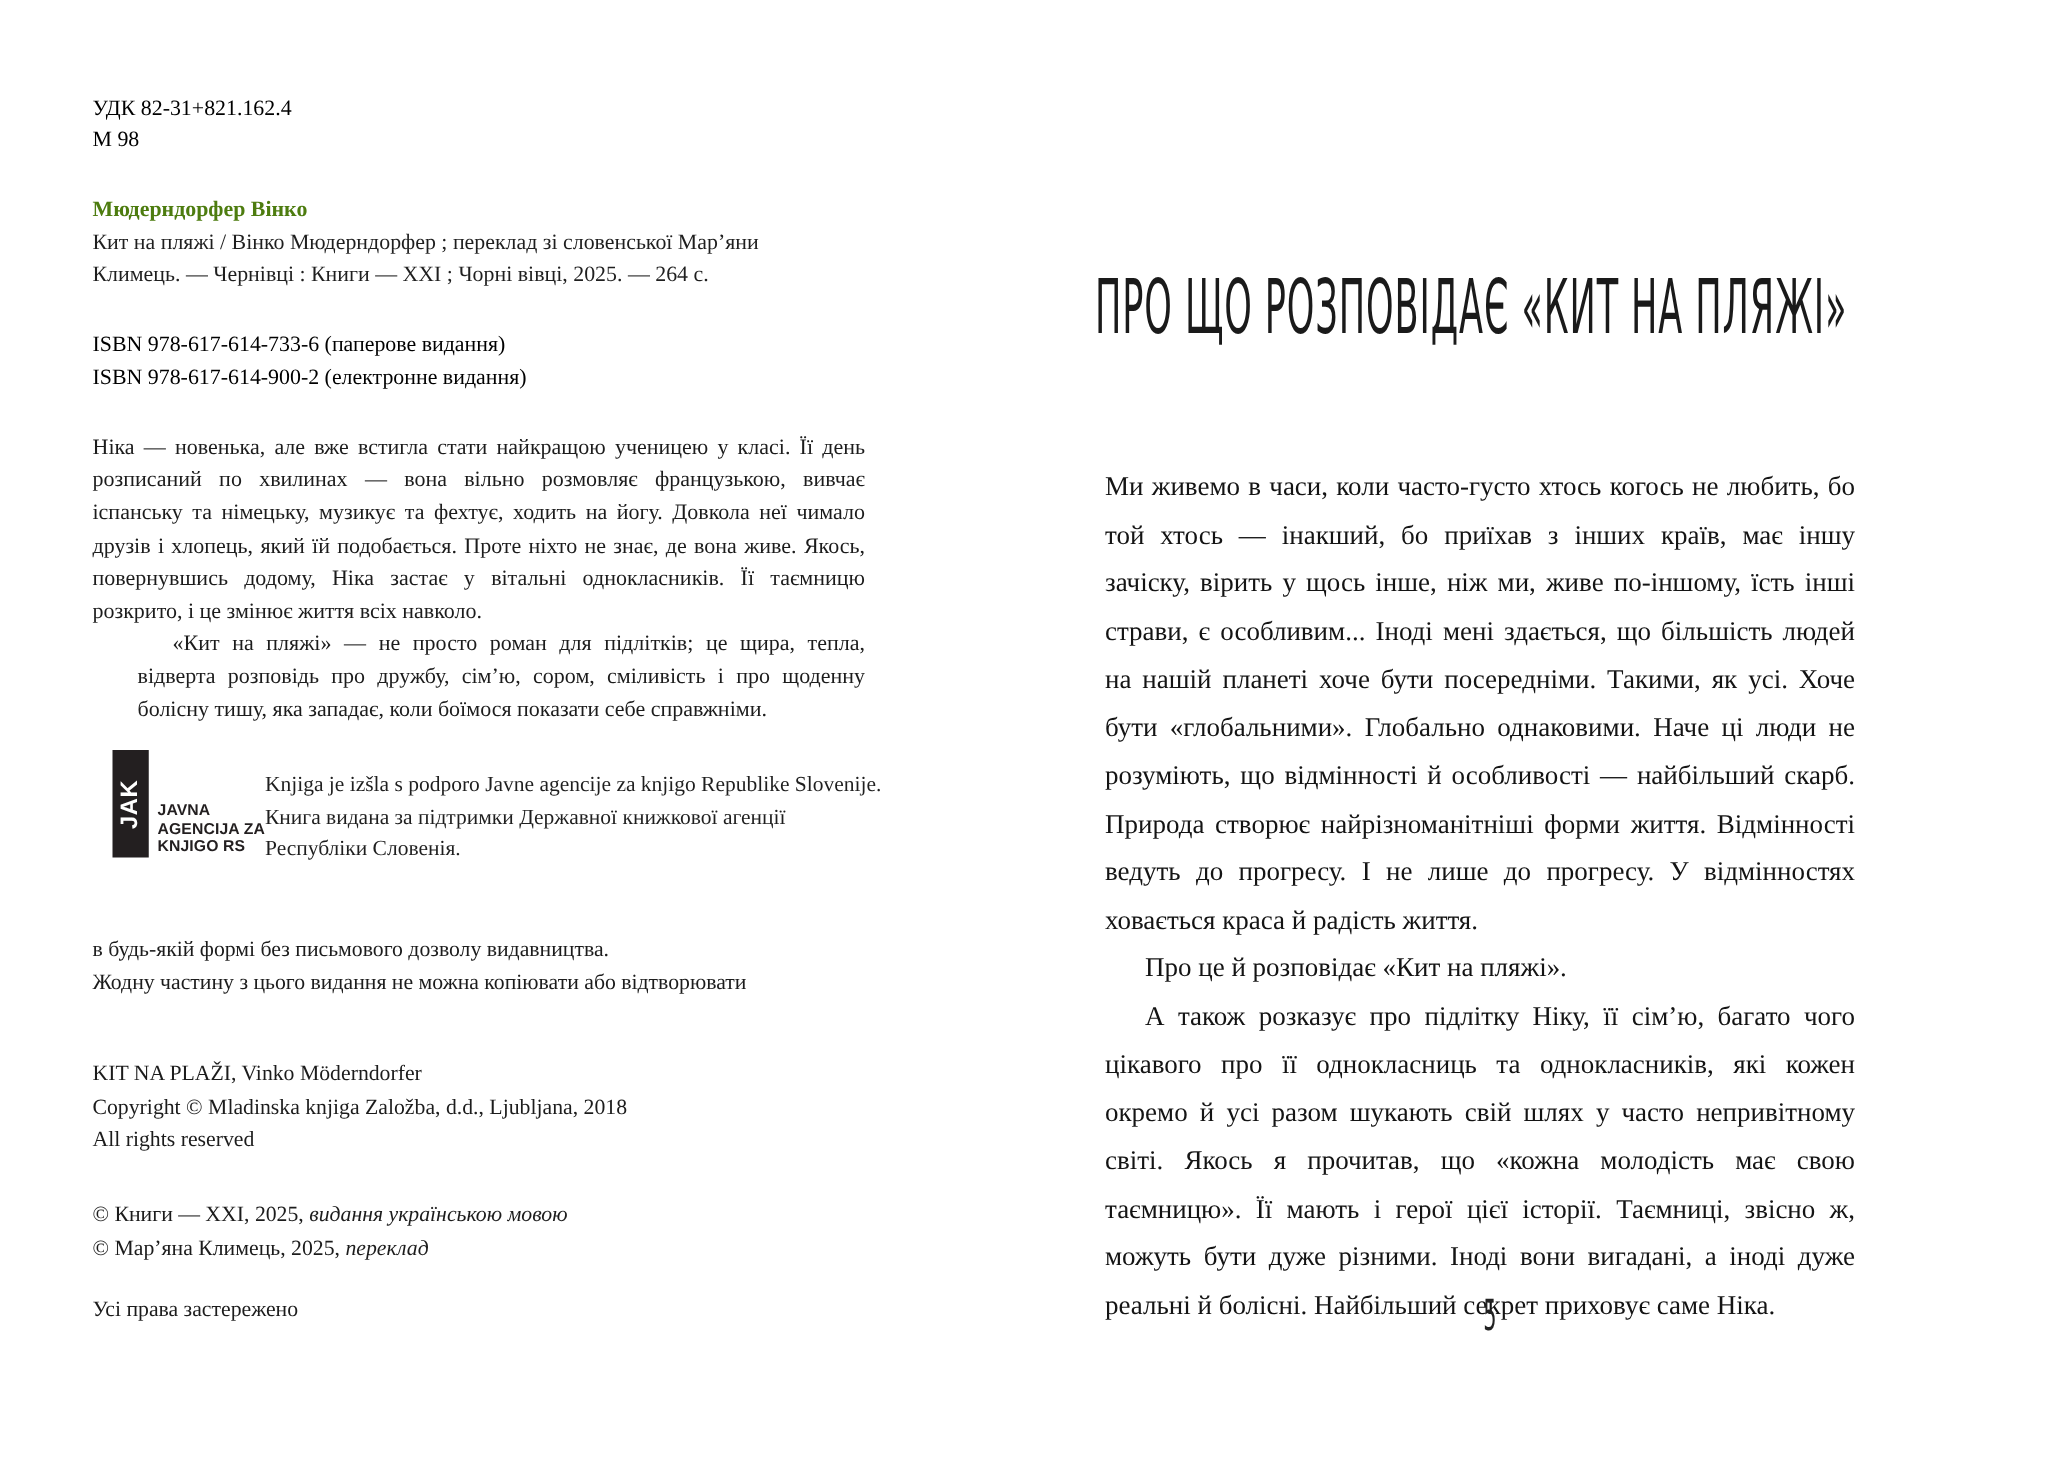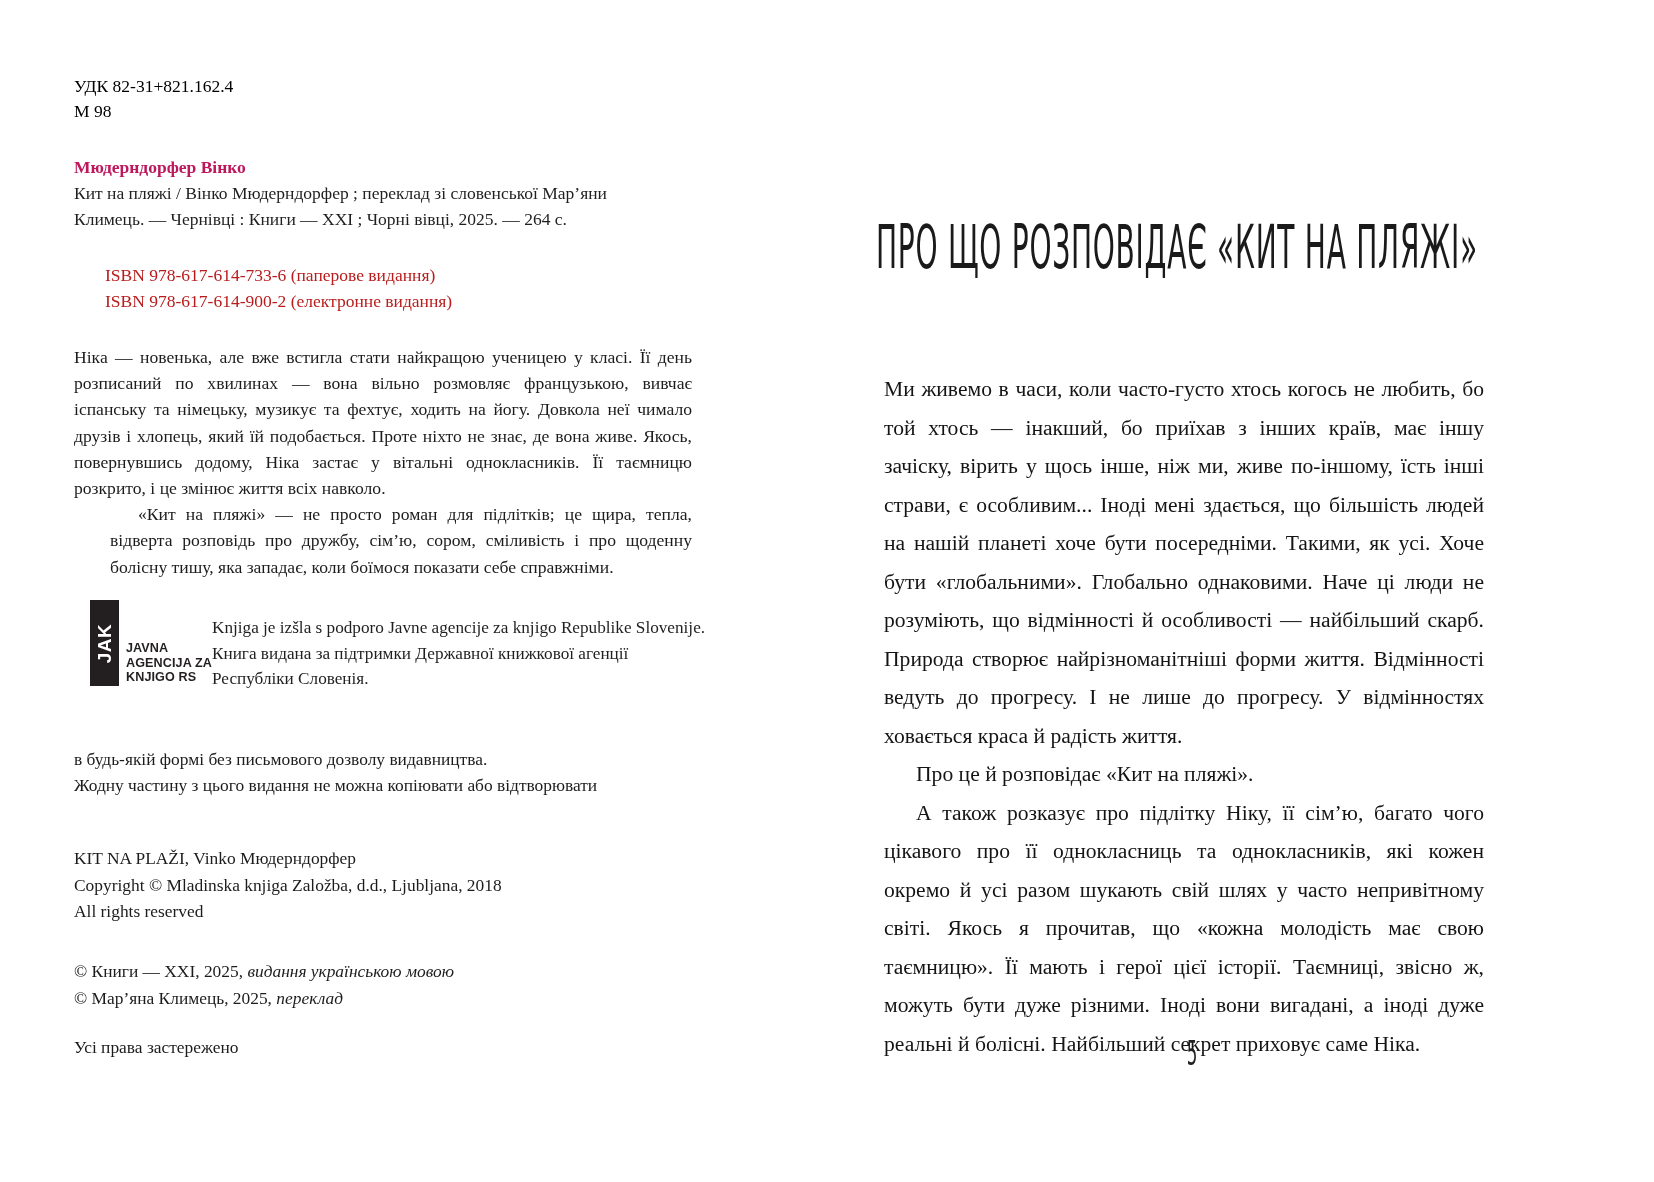--- a/index.html
+++ b/index.html
@@ -30,34 +30,33 @@
     line-height: 25px;
     color: #000000;
     white-space: pre;
   }
   .block-gap-md { height: 30px; }
 
   .author-bold {
     font-size: 17.5px;
     line-height: 26px;
     font-weight: bold;
-    color: #be185d;
+    color: #4d7c0f;
   }
 
   .cite-line {
     font-size: 17.5px;
     line-height: 26px;
     color: #1f1f1f;
   }
 
   .isbn-line {
     font-size: 17.5px;
     line-height: 26px;
-    color: #b91c1c;
-    margin-left: 31px;
+    color: #000000;
   }
 
   .blurb {
     font-size: 17.6px;
     line-height: 26.2px;
     text-align: justify;
     color: #1c1c1c;
     width: 618px;
   }
   .blurb p { margin: 0; }
@@ -267,21 +266,21 @@
         <div>Республіки Словенія.</div>
       </div>
     </div>
 
     <div class="rights-block">
       <div>в будь-якій формі без письмового дозволу видавництва.</div>
       <div>Жодну частину з цього видання не можна копіювати або відтворювати</div>
     </div>
 
     <div class="orig-block">
-      <div>KIT NA PLAŽI, Vinko Мюдерндорфер</div>
+      <div>KIT NA PLAŽI, Vinko Möderndorfer</div>
       <div>Copyright © Mladinska knjiga Založba, d.d., Ljubljana, 2018</div>
       <div>All rights reserved</div>
     </div>
 
     <div class="copy-block">
       <div><span>© Книги — XXI, 2025, </span><span class="it">видання українською мовою</span></div>
       <div><span>© Мар’яна Климець, 2025, </span><span class="it">переклад</span></div>
     </div>
 
     <div class="reserved-block">Усі права застережено</div>

